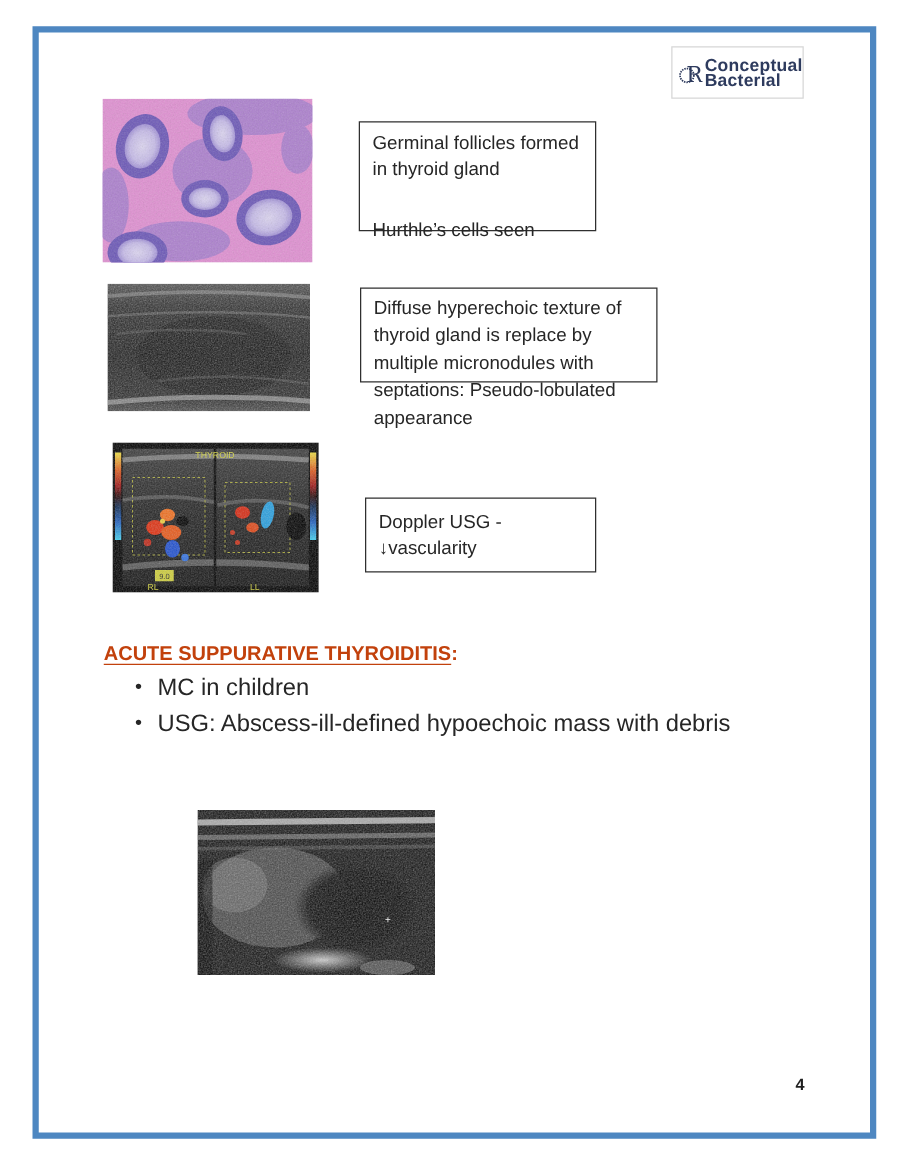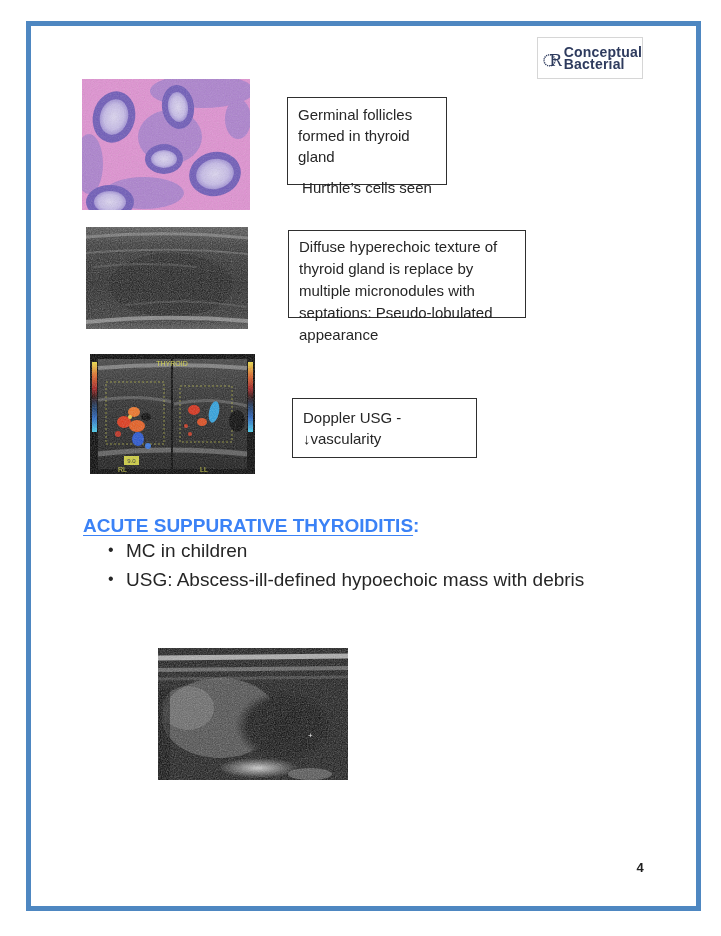--- a/index.html
+++ b/index.html
@@ -25,26 +25,26 @@
   .fig-histology{left:82px;top:79px;}
   .fig-us{left:86px;top:227px;}
   .fig-doppler{left:90px;top:354px;}
   .fig-abscess{left:158px;top:648px;}
   
   .cap{
     border:1px solid #2f2f2f;box-sizing:border-box;background:#fff;
     font-size:15px;line-height:21px;color:#262626;padding:6px 10px;
   }
   .cap p{margin:0;}
-  .cap p + p{margin-top:10px;text-align:center;}
-  .cap-1{left:287px;top:97px;width:160px;height:88px;}
-  .cap-2{left:288px;top:230px;width:238px;height:88px;line-height:22px;padding-top:5px;}
+  .cap p + p{margin-top:28px;}
+  .cap-1{left:287px;top:97px;width:190px;height:88px;}
+  .cap-2{left:288px;top:230px;width:238px;height:76px;line-height:22px;padding-top:5px;}
   .cap-3{left:292px;top:398px;width:185px;height:60px;display:flex;align-items:center;}
   
-  .section-heading{left:83px;top:515px;font-size:19px;font-weight:bold;color:#3b82f6;white-space:nowrap;}
+  .section-heading{left:83px;top:515px;font-size:16px;font-weight:bold;color:#c2410c;white-space:nowrap;}
   .section-heading .u{text-decoration:underline;text-underline-offset:3px;}
   .bullets{left:108px;top:541px;margin:0;padding:0;list-style:none;width:480px;}
   .bullets li{
     position:relative;padding-left:18px;margin:0 0 9px 0;
     font-size:19px;line-height:20px;color:#262626;
   }
   .bullets li::before{content:"•";position:absolute;left:0;top:-1px;font-size:16px;}
   .page-number{left:630px;top:860px;width:20px;text-align:center;font-size:13px;font-weight:bold;color:#1f1f1f;}
 </style>
 </head>

